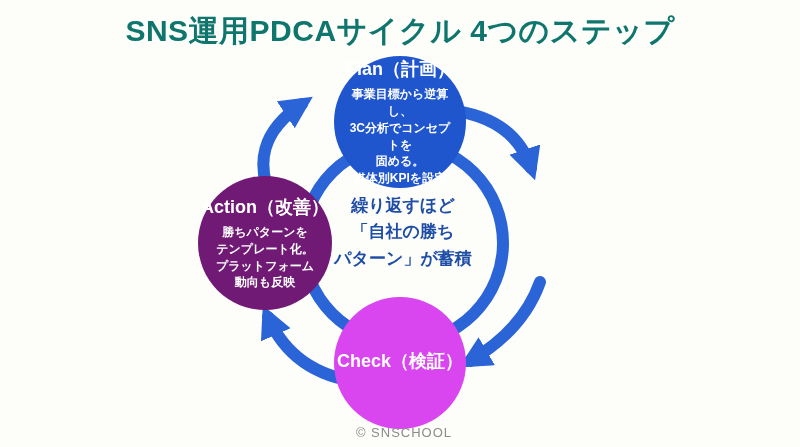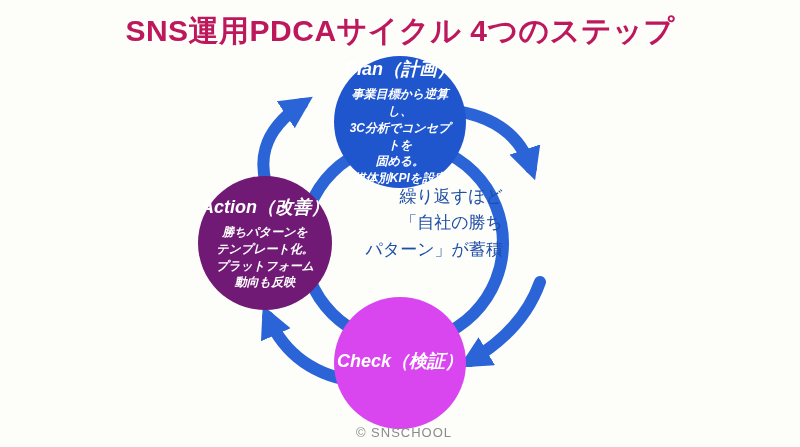--- a/index.html
+++ b/index.html
@@ -10,47 +10,47 @@
     position:absolute;top:11px;left:0;width:100%;
     text-align:center;font-size:30px;font-weight:800;
     letter-spacing:0.5px;
   }
 
   .arrows-svg{position:absolute;top:0;left:0;z-index:1;}
 
   .circle{
     position:absolute;border-radius:50%;z-index:2;
     display:flex;flex-direction:column;align-items:center;justify-content:center;
-    text-align:center;color:#ffffff;box-sizing:border-box;padding:8px 10px;font-style:italic;
+    text-align:center;color:#ffffff;box-sizing:border-box;padding:8px 10px;
   }
   .circle .label{font-size:18px;font-weight:800;margin:0 0 5px 0;white-space:nowrap;}
   .circle .desc{font-size:12px;font-weight:700;line-height:1.4;white-space:pre-line;margin:0;}
 
   .circle-plan  {left:334px;top:56px; width:132px;height:132px;}
   .circle-do    {left:479px;top:176px;width:134px;height:134px;}
   .circle-check {left:334px;top:297px;width:132px;height:132px;}
   .circle-action{left:198px;top:176px;width:134px;height:134px;}
 
   .center-message{
-    position:absolute;left:303px;top:184px;width:200px;z-index:3;
-    text-align:right;font-size:17px;font-weight:400;line-height:1.55;
+    position:absolute;left:303px;top:193px;width:200px;z-index:3;
+    text-align:center;font-size:17px;font-weight:700;line-height:1.55;
     white-space:pre-line;
   }
 
   .footer{
     position:absolute;left:4px;bottom:7px;width:100%;z-index:3;
     text-align:center;font-size:13px;color:#8b8b8b;letter-spacing:1px;
   }
 </style>
 </head>
 <body>
 
 <div class="stage">
 
-  <div class="title" style="color: #be185d;">SNS運用PDCAサイクル 4つのステップ</div>
+  <div class="title" style="color: #0f766e;">SNS運用PDCAサイクル 4つのステップ</div>
 
   <svg class="arrows-svg" width="800" height="447" viewBox="0 0 800 447">
     <defs>
       <marker id="ah" viewBox="0 0 10 10" refX="6" refY="5" markerWidth="2.7" markerHeight="2.7" orient="auto-start-reverse" markerUnits="strokeWidth">
         <path d="M0 0 L10 5 L0 10 Z" fill="#2b64d6"></path>
       </marker>
     </defs>
     <g fill="none" stroke="#2b64d6" stroke-width="12">
       <circle cx="403" cy="243" r="100"></circle>
       <path d="M 274 204 Q 243 143 302 104" marker-end="url(#ah)" stroke-linecap="round"></path>

